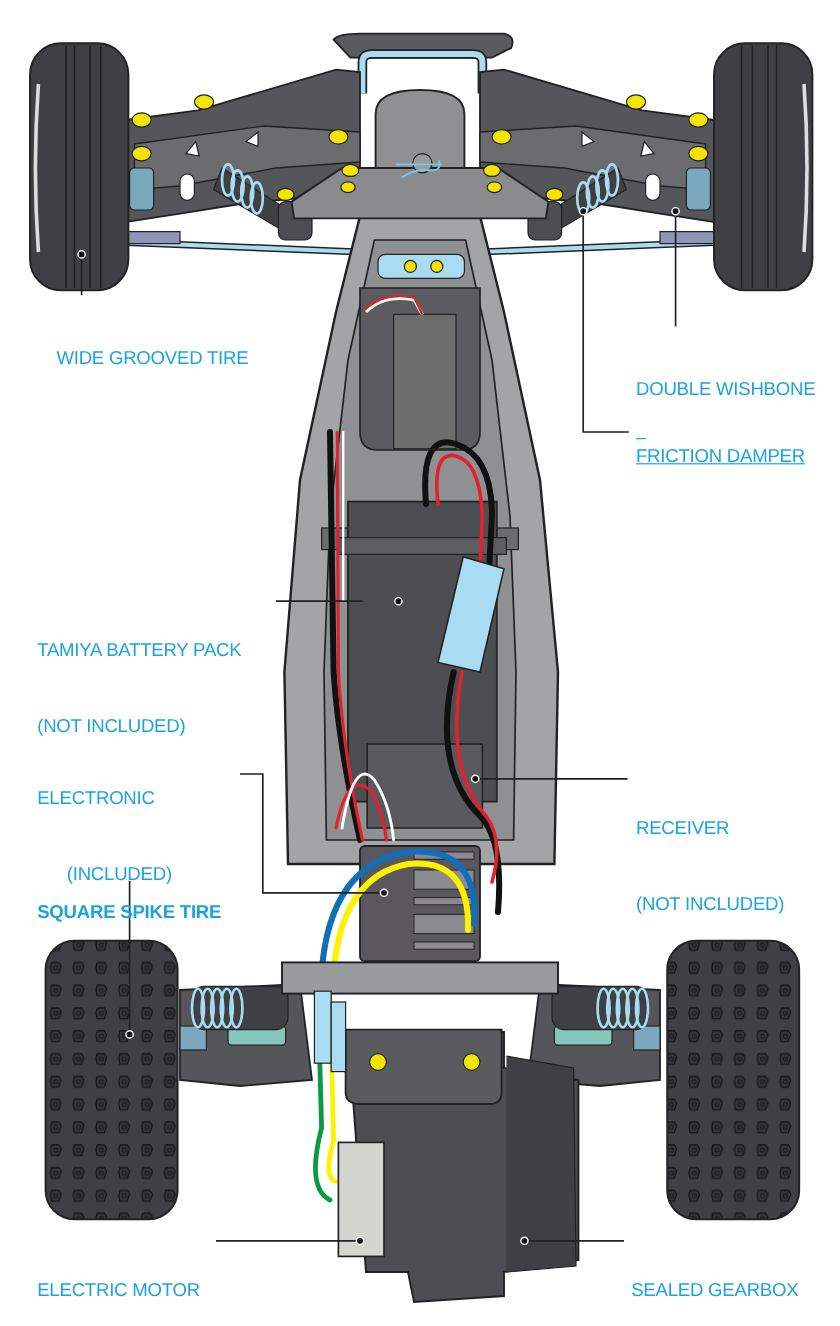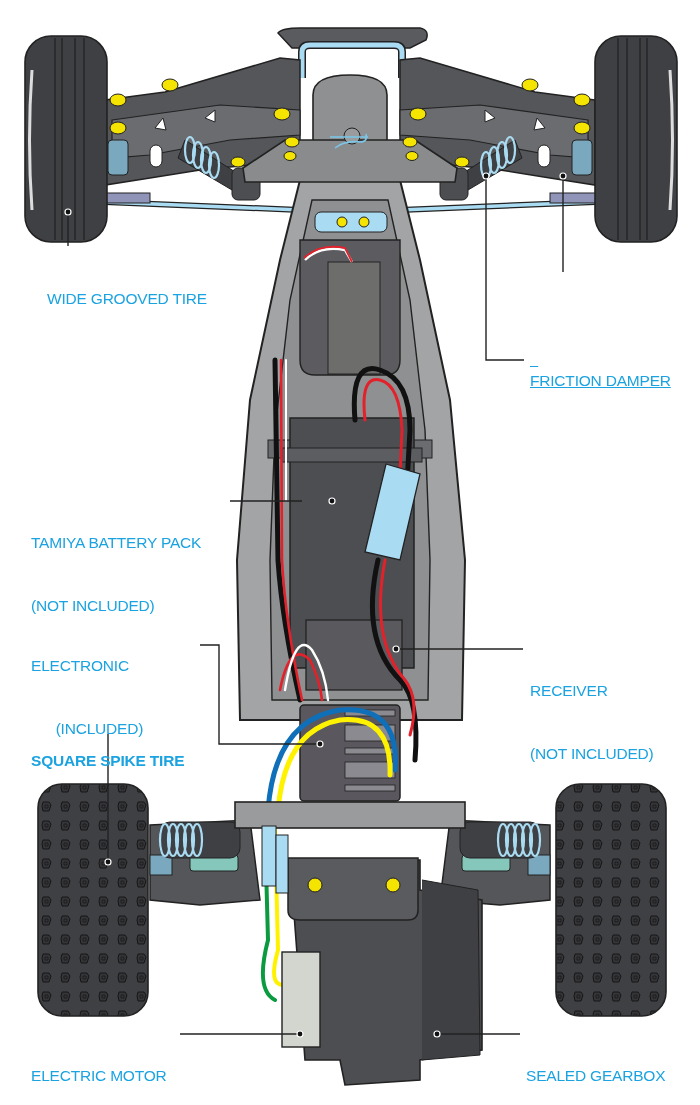--- a/index.html
+++ b/index.html
@@ -244,20 +244,21 @@
       <circle class="dot" cx="300" cy="1034" r="3"></circle>
     <path class="leader" d="M437 1034 L520 1034"></path>
       <circle class="dot" cx="437" cy="1034" r="3"></circle>
   </g>
 </svg>
 
 <div class="label" style="left:31px;top:246px;margin-left:16px;">
   <span class="lbl-line">WIDE GROOVED TIRE</span>
 </div>
 <div class="label" style="left:530px;top:272px;">
+  <span class="lbl-line">DOUBLE WISHBONE</span>
 </div>
 <div class="label" style="left:530px;top:328px;text-decoration:underline;">
   <span class="lbl-line">FRICTION DAMPER</span>
 </div>
 <div class="label" style="left:31px;top:490px;">
   <span class="lbl-line">TAMIYA BATTERY PACK</span>
   <span class="lbl-line">(NOT INCLUDED)</span>
 </div>
 <div class="label" style="left:31px;top:613px;">
   <span class="lbl-line">ELECTRONIC</span>

